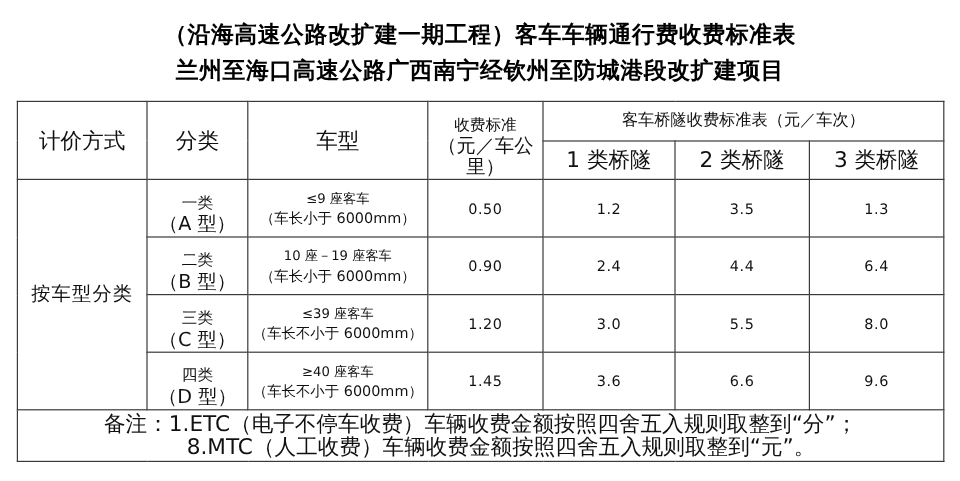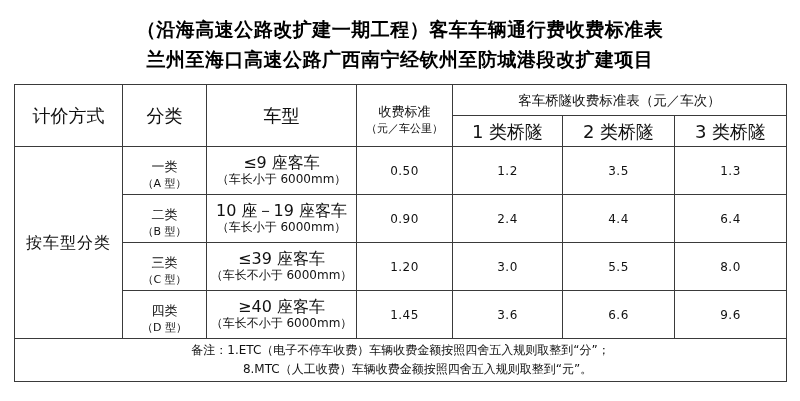--- a/index.html
+++ b/index.html
@@ -69,35 +69,35 @@
     font-weight: bold;
     line-height: 20px;
     letter-spacing: 1px;
     font-family: Liberation Serif, serif;
   }
   .two-line {
     line-height: 17px;
     font-size: 13px;
   }
   .two-line .l1 { display: block; margin-top: 9px; }
-  .two-line .l2 { display: block; font-size: 11px; }
+  .two-line .l2 { display: block; font-size: 16px; }
   .type-cell {
     line-height: 17px;
   }
-  .type-cell .t1 { display: block; font-size: 16px; }
+  .type-cell .t1 { display: block; font-size: 11px; }
   .type-cell .t2 { display: block; font-size: 12px; }
   .num {
     font-size: 12px;
     letter-spacing: 0.5px;
   }
   .body-row { height: 46px; }
   .note-cell {
     text-align: left;
     padding: 5px 8px 7px 8px;
-    font-size: 12px;
+    font-size: 18px;
     line-height: 19px;
   }
   .note-line { display: block; white-space: nowrap; }
   .note-line.indent { padding-left: 34px; }
   .sub-hdr-group {
     font-size: 13.5px;
   }
 </style>
 </head>
 <body>

